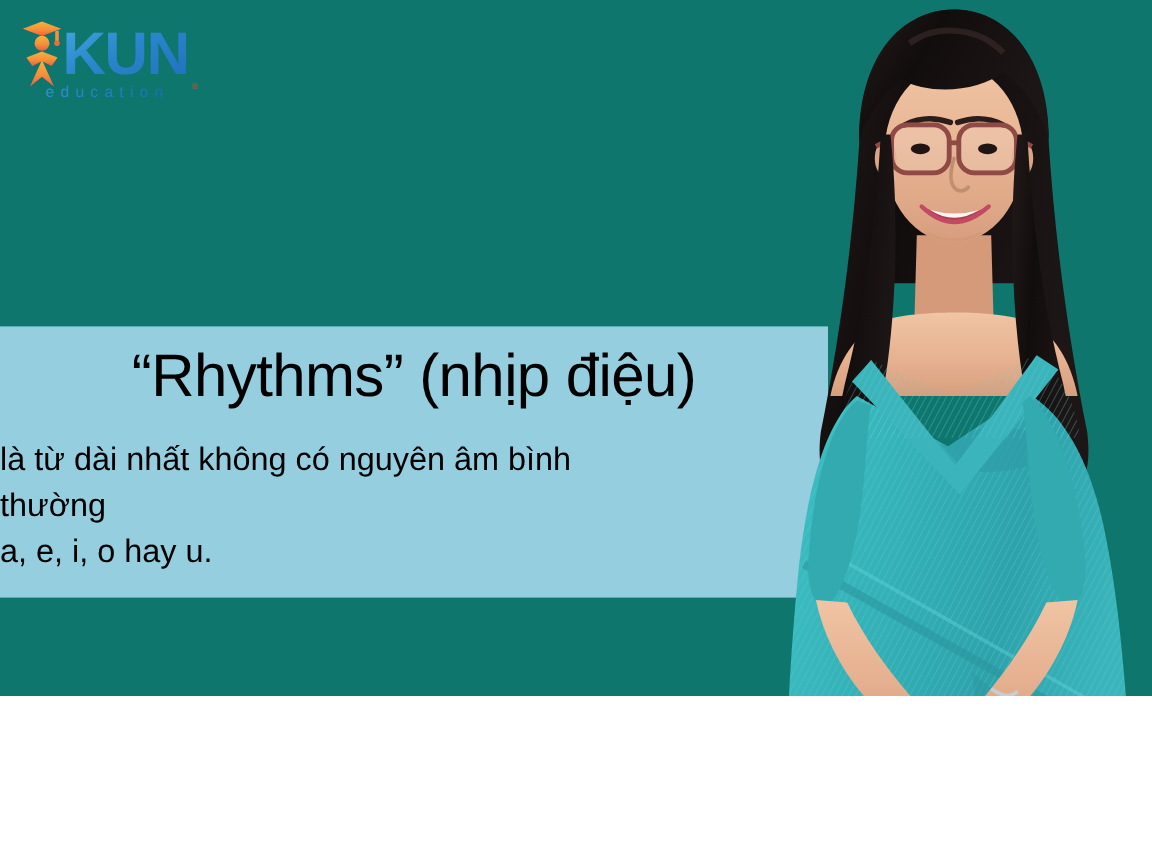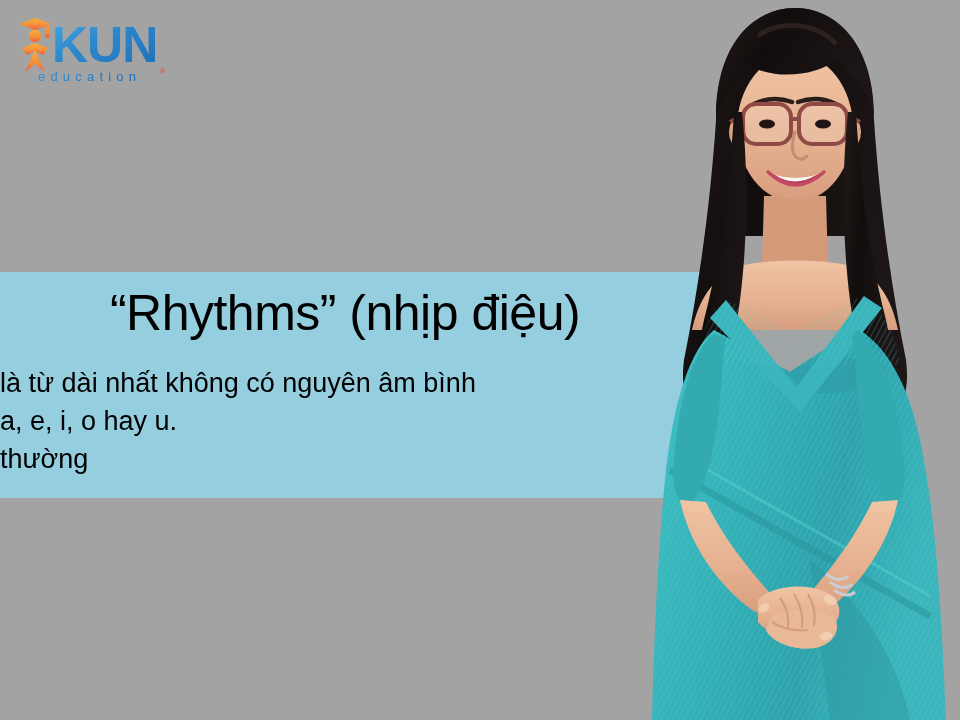--- a/index.html
+++ b/index.html
@@ -3,23 +3,23 @@
 <meta charset="utf-8">
 <style>
   html, body {
     margin: 0;
     padding: 0;
     background: #ffffff;
   }
   #slide {
     position: relative;
     width: 960px;
-    height: 720px;
+    height: 580px;
     overflow: hidden;
-    background: #a3a3a3;
+    background: #0f766e;
     font-family: "Liberation Sans", sans-serif;
   }
 
   
   #logo {
     position: absolute;
     left: 12px;
     top: 10px;
     width: 165px;
     height: 78px;
@@ -39,21 +39,20 @@
 
   
   #band {
     position: absolute;
     left: 0;
     top: 272px;
     width: 690px;
     height: 226px;
     background: #94cedf;
     z-index: 2;
-    padding-left: 12px;
   }
   #title {
     position: absolute;
     left: 0;
     top: 12px;
     width: 690px;
     text-align: center;
     font-size: 50px;
     line-height: 58px;
     color: #000000;
@@ -291,18 +290,18 @@
         <ellipse cx="196" cy="636" rx="6.5" ry="4" fill="#f2cdb2" transform="rotate(-12 196 636)"></ellipse>
         <ellipse cx="134" cy="608" rx="6" ry="4" fill="#f2cdb2" transform="rotate(-35 134 608)"></ellipse>
       </g>
     </svg>
   </div>
 
   <div id="band">
     <div id="title">“Rhythms” (nhịp điệu)</div>
     <div id="body-text">
       <span class="bodyline">là từ dài nhất không có nguyên âm bình</span>
+      <span class="bodyline">thường</span>
       <span class="bodyline">a, e, i, o hay u.</span>
-      <span class="bodyline">thường</span>
     </div>
   </div>
 
 </div>
 
 </body></html>

